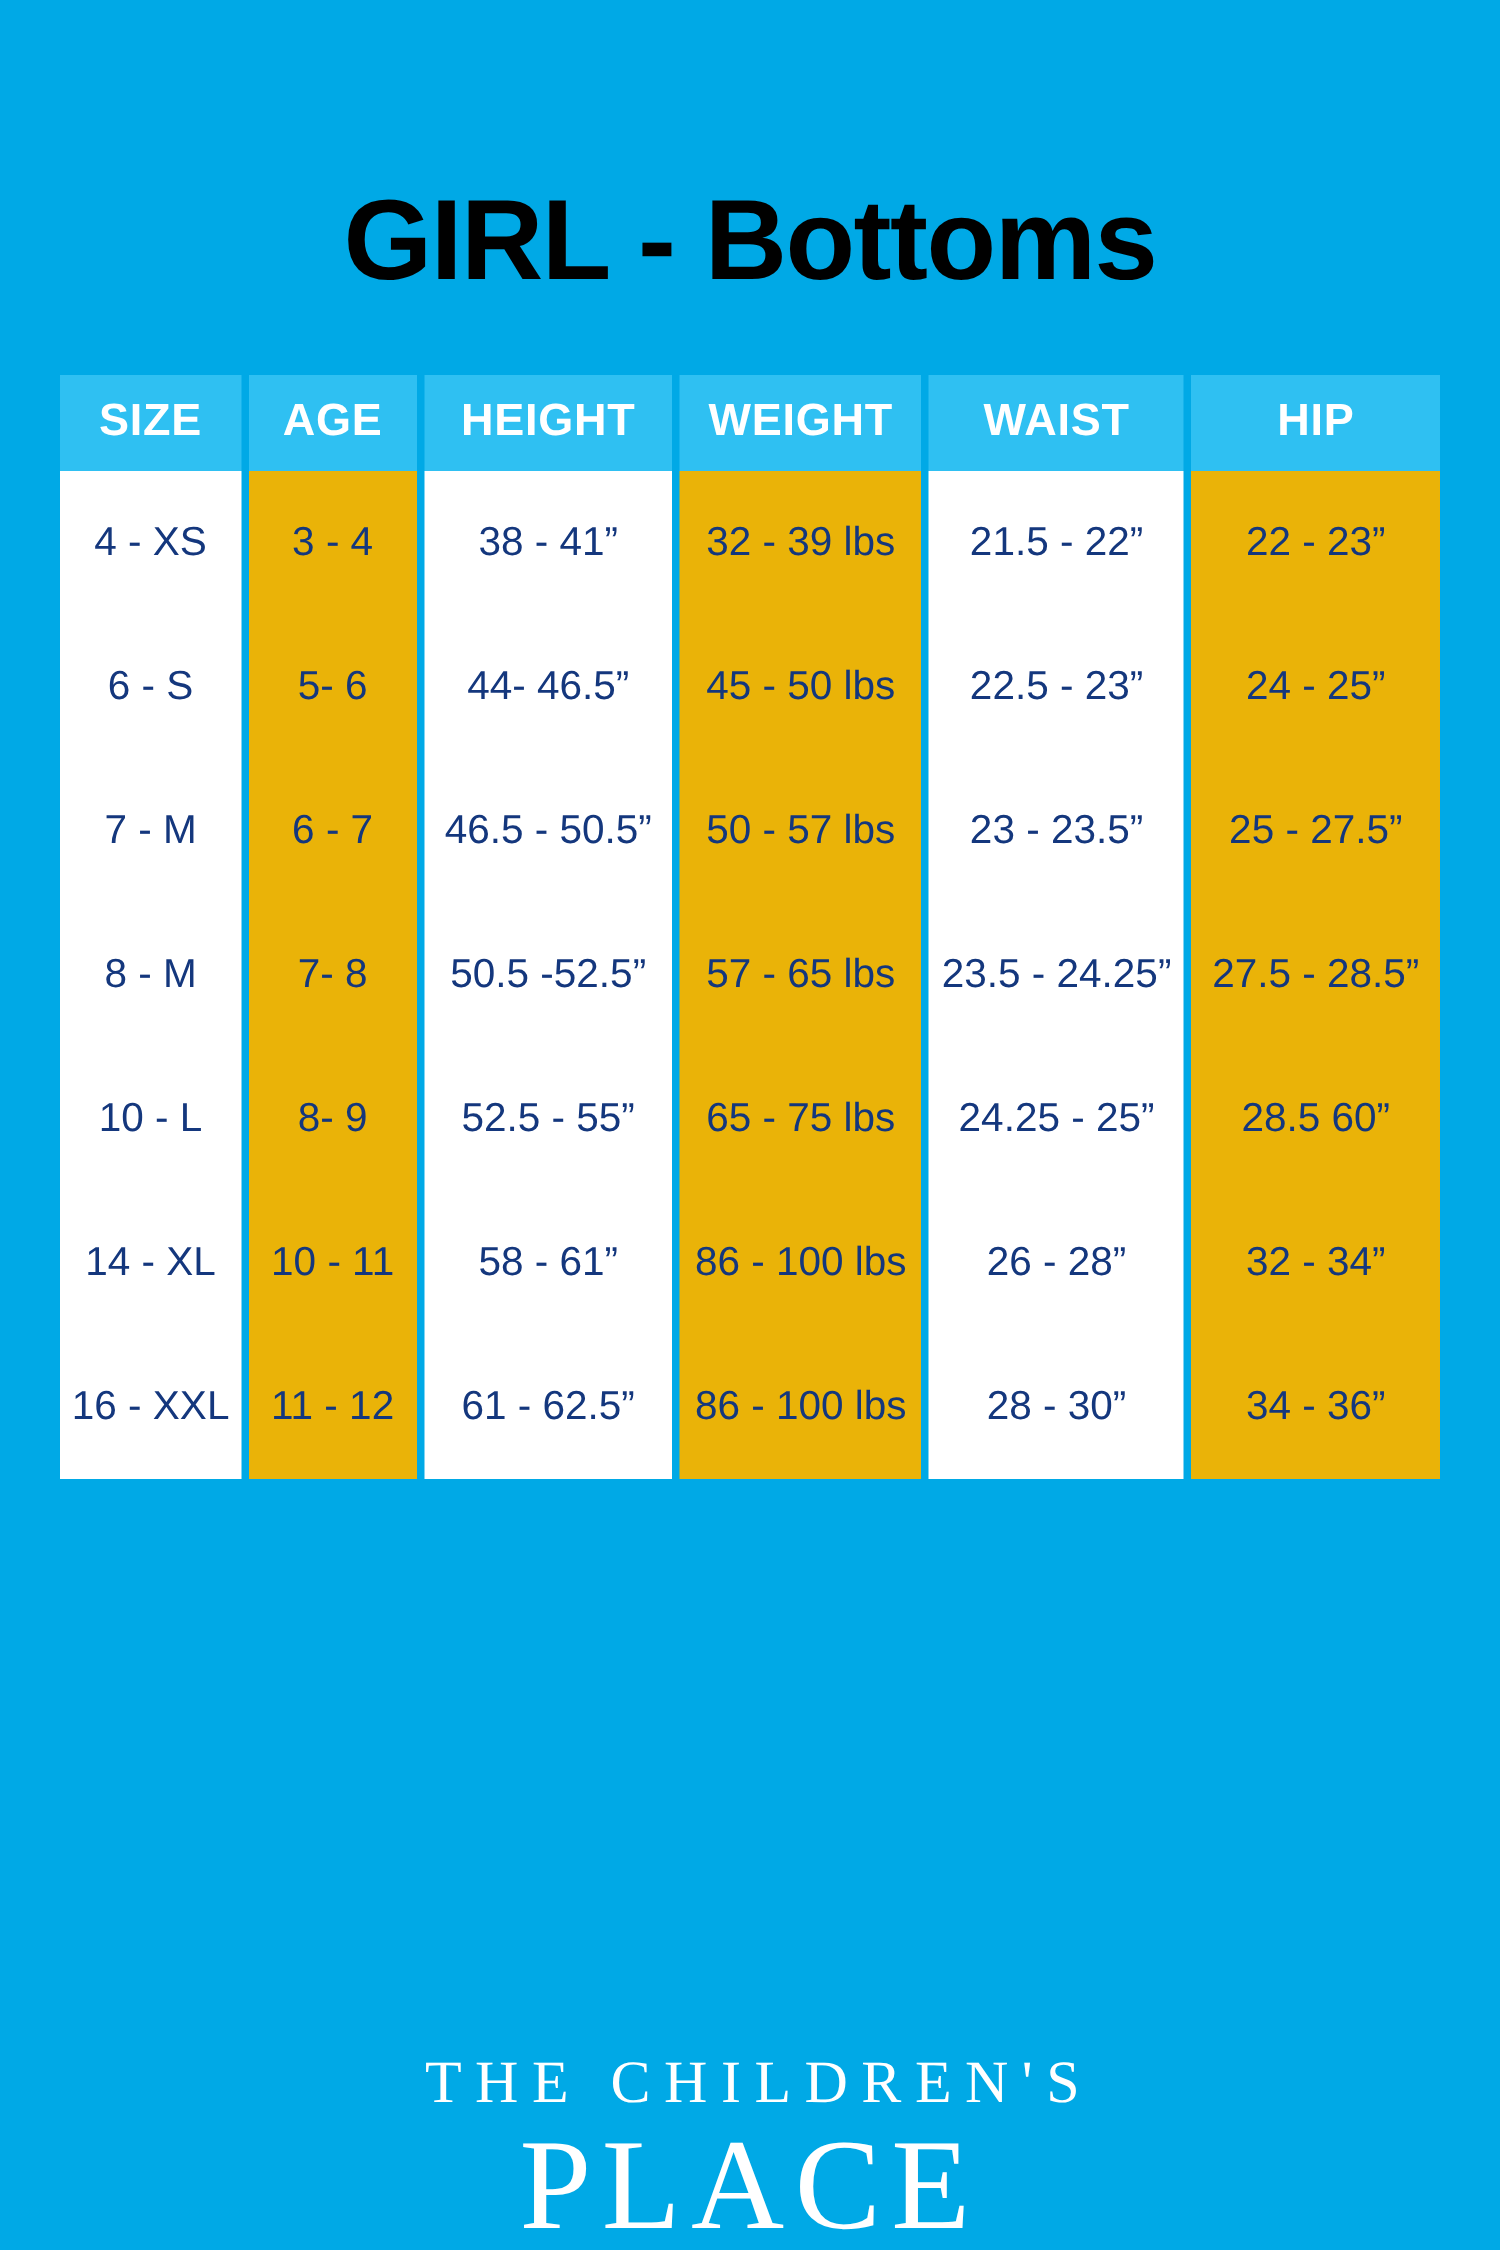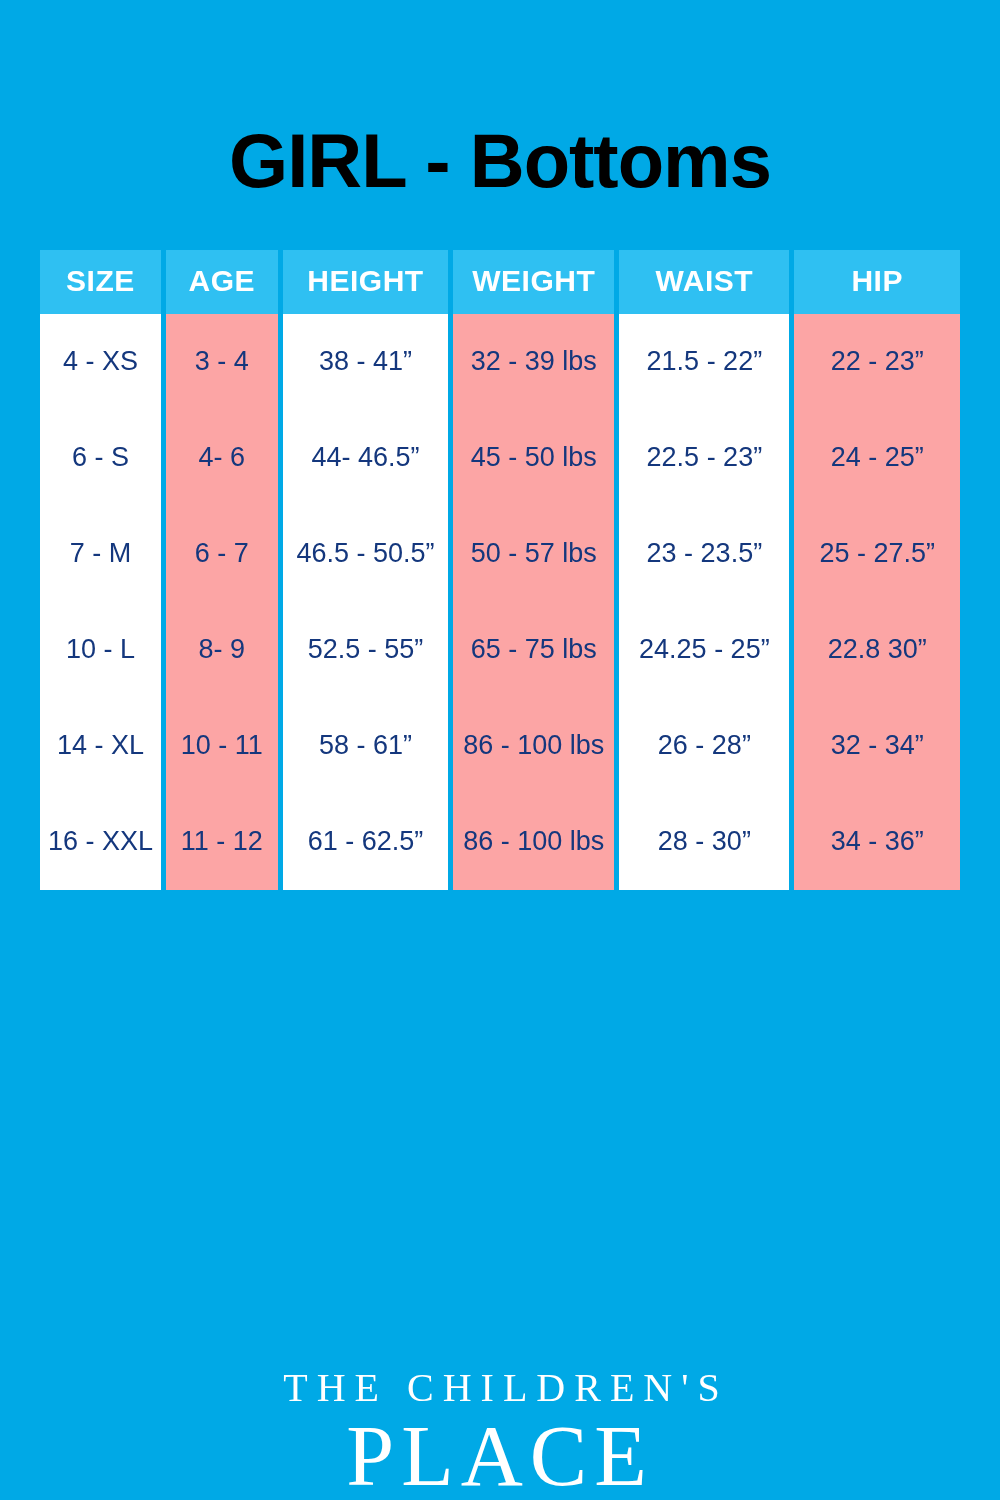--- a/index.html
+++ b/index.html
@@ -60,21 +60,21 @@
     background: #ffffff;
     color: #14377D;
     font-size: 27px;
     text-align: center;
     height: 96px;
     vertical-align: middle;
     padding: 0 4px;
   }
   
   table.size-table tbody td.alt {
-    background: #fca5a5;
+    background: #eab308;
   }
 
   col.c-size   { width: 13.5%; }
   col.c-age    { width: 12.5%; }
   col.c-height { width: 18.5%; }
   col.c-weight { width: 18%; }
   col.c-waist  { width: 19%; }
   col.c-hip    { width: 18.5%; }
 
   
@@ -131,41 +131,49 @@
         <tr>
           <td>4 - XS</td>
           <td class="alt">3 - 4</td>
           <td>38 - 41”</td>
           <td class="alt">32 - 39 lbs</td>
           <td>21.5 - 22”</td>
           <td class="alt">22 - 23”</td>
         </tr>
         <tr>
           <td>6 - S</td>
-          <td class="alt">4- 6</td>
+          <td class="alt">5- 6</td>
           <td>44- 46.5”</td>
           <td class="alt">45 - 50 lbs</td>
           <td>22.5 - 23”</td>
           <td class="alt">24 - 25”</td>
         </tr>
         <tr>
           <td>7 - M</td>
           <td class="alt">6 - 7</td>
           <td>46.5 - 50.5”</td>
           <td class="alt">50 - 57 lbs</td>
           <td>23 - 23.5”</td>
           <td class="alt">25 - 27.5”</td>
         </tr>
         <tr>
+          <td>8 - M</td>
+          <td class="alt">7- 8</td>
+          <td>50.5 -52.5”</td>
+          <td class="alt">57 - 65 lbs</td>
+          <td>23.5 - 24.25”</td>
+          <td class="alt">27.5 - 28.5”</td>
+        </tr>
+        <tr>
           <td>10 - L</td>
           <td class="alt">8- 9</td>
           <td>52.5 - 55”</td>
           <td class="alt">65 - 75 lbs</td>
           <td>24.25 - 25”</td>
-          <td class="alt">22.8 30”</td>
+          <td class="alt">28.5 60”</td>
         </tr>
         <tr>
           <td>14 - XL</td>
           <td class="alt">10 - 11</td>
           <td>58 - 61”</td>
           <td class="alt">86 - 100 lbs</td>
           <td>26 - 28”</td>
           <td class="alt">32 - 34”</td>
         </tr>
         <tr>

